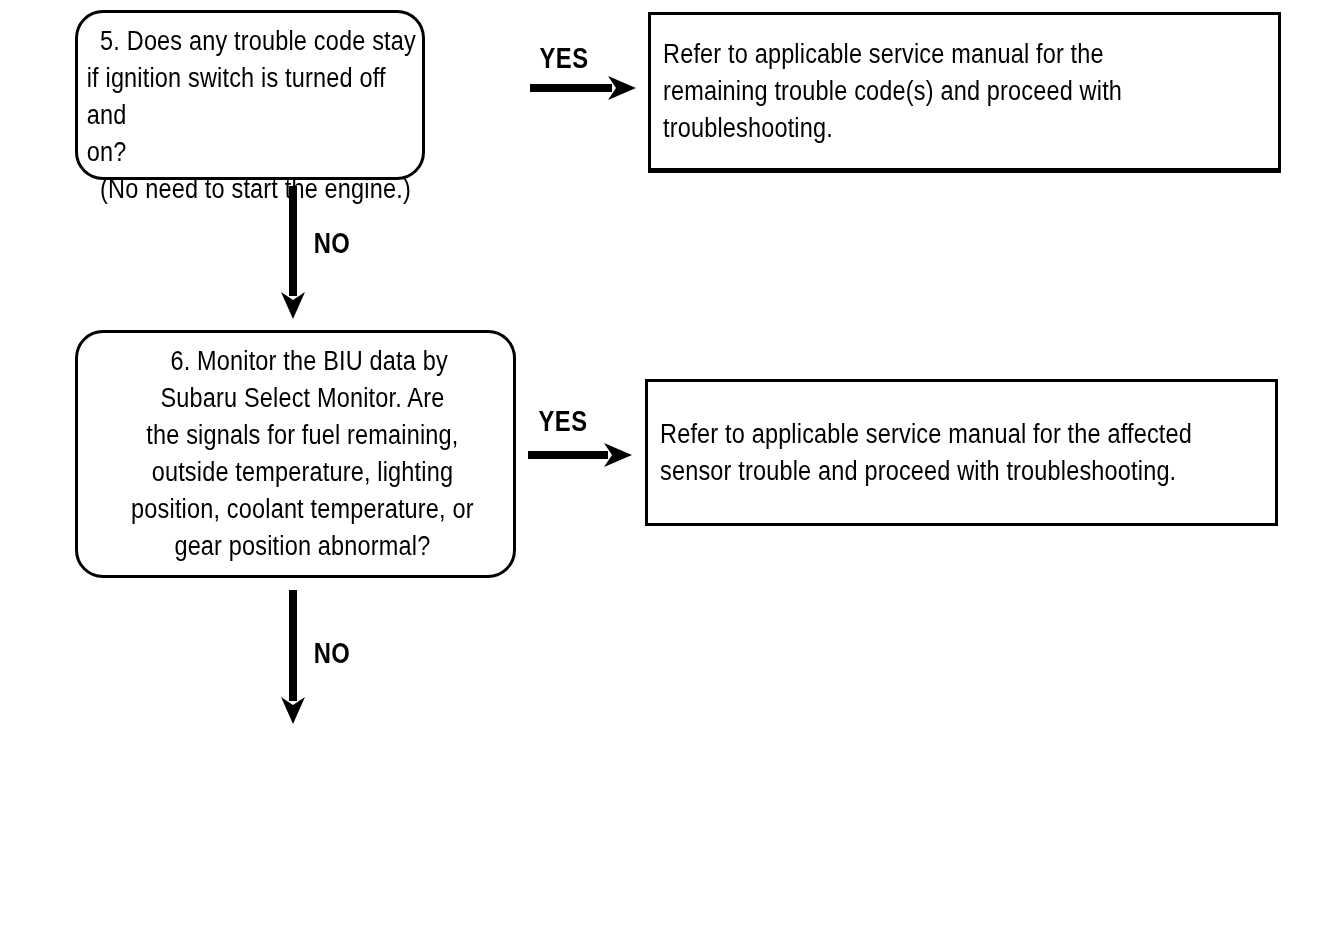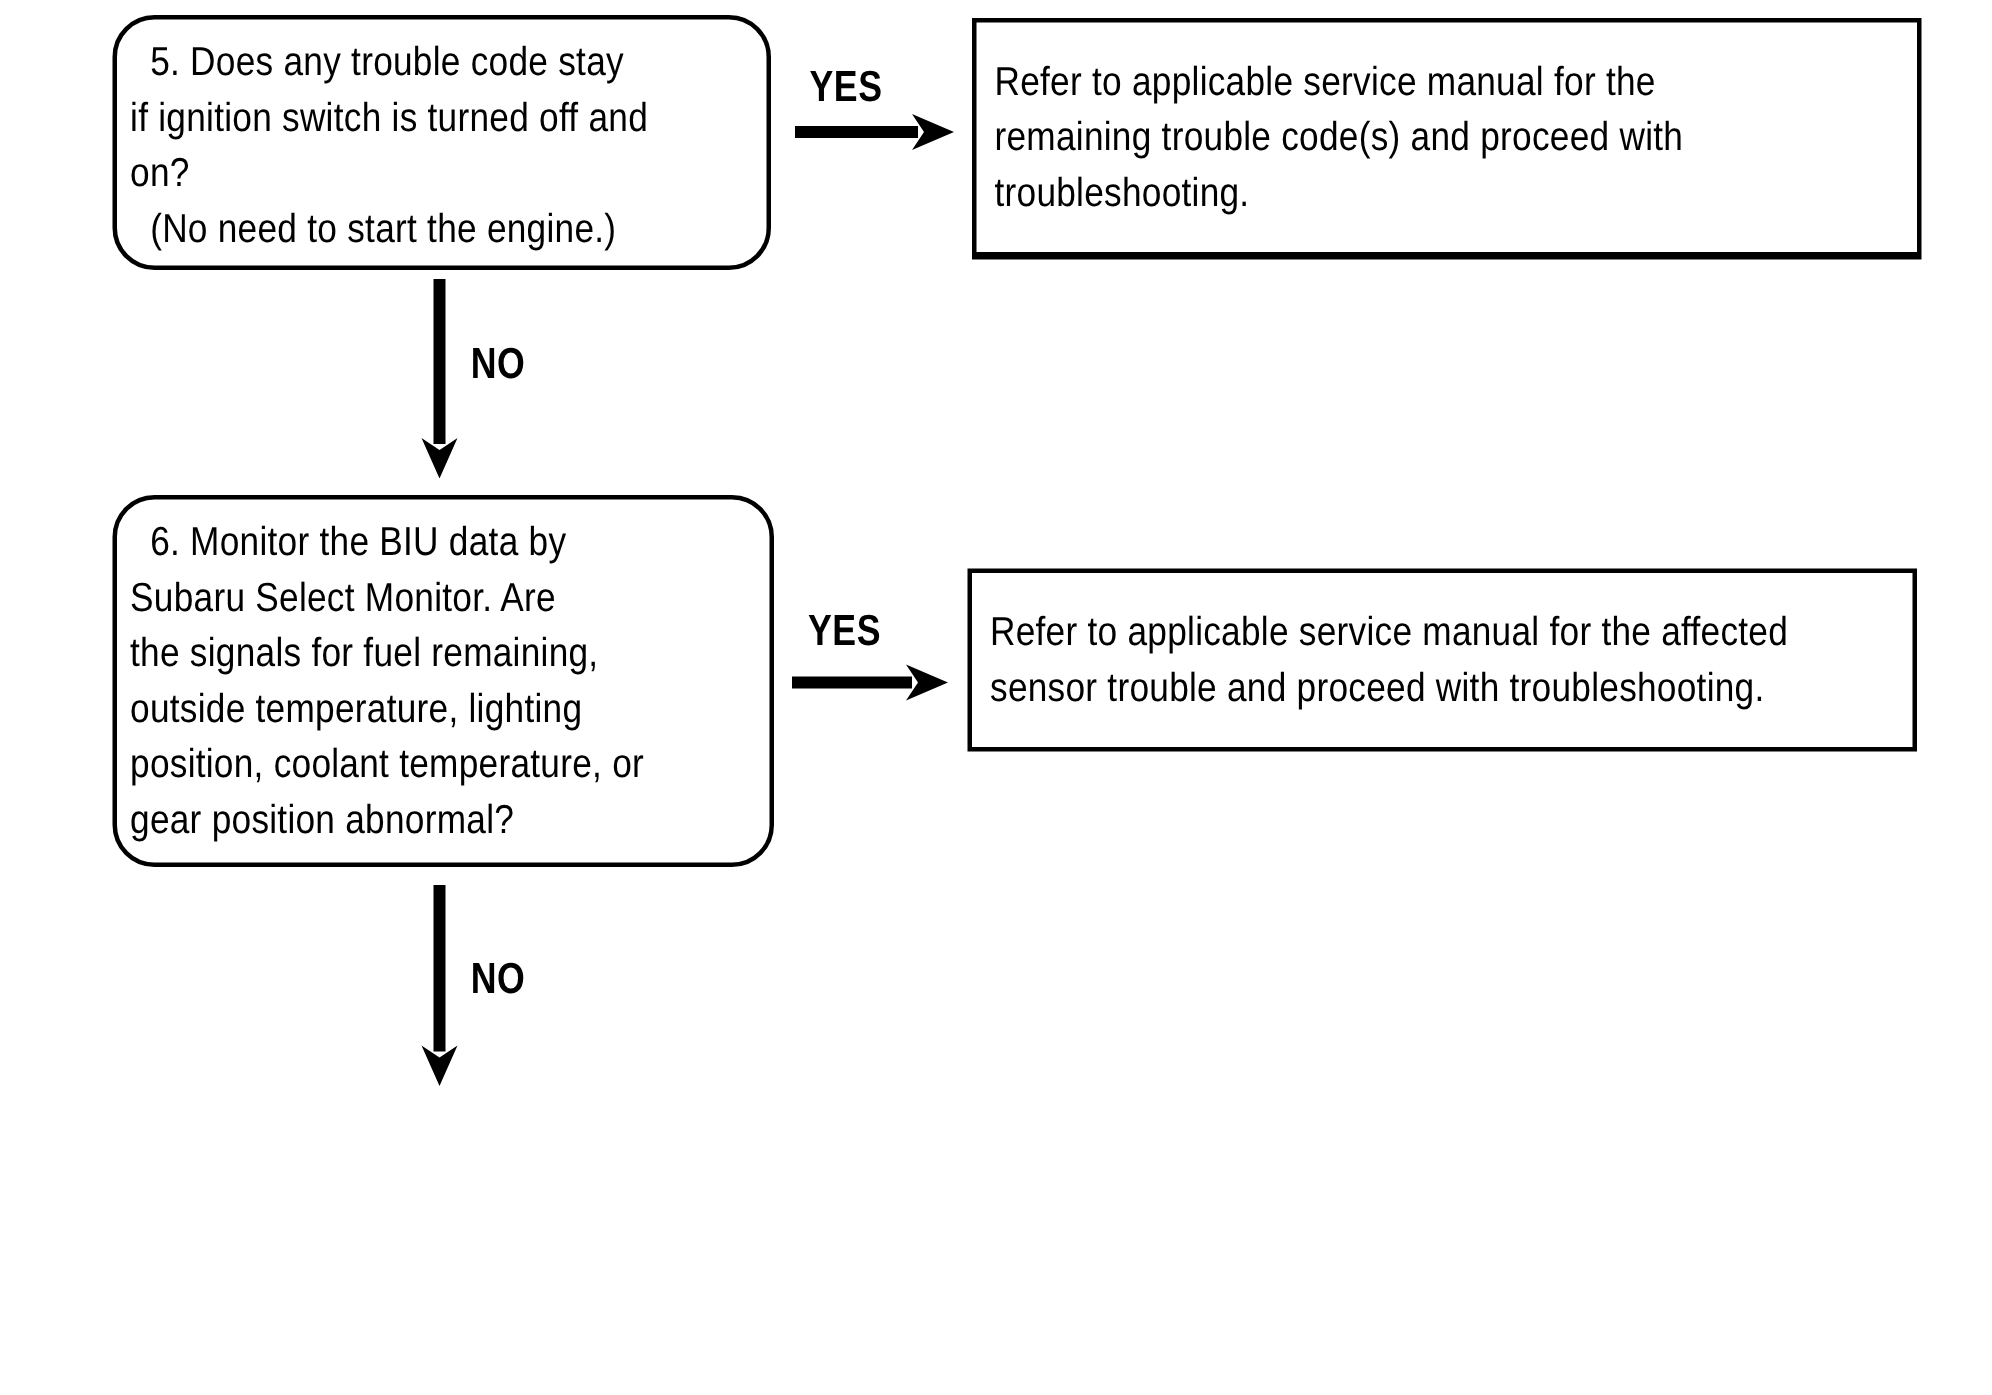--- a/index.html
+++ b/index.html
@@ -56,21 +56,21 @@
   }
   .arrow {
     position: absolute;
   }
 </style>
 </head>
 <body>
 
 <div id="stage">
 
-  <div class="node rounded" style="left:75px; top:10px; width:439px; height:170px;">
+  <div class="node rounded" style="left:75px; top:10px; width:350px; height:170px;">
     <div class="txt pad-q">  5. Does any trouble code stay
 if ignition switch is turned off and
 on?
   (No need to start the engine.)</div>
   </div>
 
   <div class="flow-label" style="left:528px; top:44px; width:72px;">YES</div>
   <svg class="arrow" style="left:528px; top:74px;" width="108" height="28" viewBox="0 0 108 28">
     <line x1="2" y1="14" x2="84" y2="14" stroke="#000000" stroke-width="8"></line>
     <polygon points="80,2 108,14 80,26 88,14" fill="#000000"></polygon>
@@ -81,36 +81,36 @@
 remaining trouble code(s) and proceed with
 troubleshooting.</div>
   </div>
 
   <svg class="arrow" style="left:279px; top:186px;" width="28" height="133" viewBox="0 0 28 133">
     <line x1="14" y1="0" x2="14" y2="110" stroke="#000000" stroke-width="8"></line>
     <polygon points="2,106 14,133 26,106 14,114" fill="#000000"></polygon>
   </svg>
   <div class="flow-label" style="left:302px; top:229px; width:60px;">NO</div>
 
-  <div class="node rounded" style="left:75px; top:330px; width:441px; height:248px;">
+  <div class="node rounded" style="left:75px; top:330px; width:441px; height:248px;text-align:center;">
     <div class="txt pad-q">  6. Monitor the BIU data by
 Subaru Select Monitor. Are
 the signals for fuel remaining,
 outside temperature, lighting
 position, coolant temperature, or
 gear position abnormal?</div>
   </div>
 
   <div class="flow-label" style="left:527px; top:407px; width:72px;">YES</div>
   <svg class="arrow" style="left:527px; top:441px;" width="105" height="28" viewBox="0 0 105 28">
     <line x1="1" y1="14" x2="81" y2="14" stroke="#000000" stroke-width="8"></line>
     <polygon points="77,2 105,14 77,26 85,14" fill="#000000"></polygon>
   </svg>
 
-  <div class="node vcenter" style="left:645px; top:379px; width:633px; height:122px; padding-left:12px;">
+  <div class="node vcenter" style="left:645px; top:379px; width:633px; height:147px; padding-left:12px;">
     <div class="txt">Refer to applicable service manual for the affected
 sensor trouble and proceed with troubleshooting.</div>
   </div>
 
   <svg class="arrow" style="left:279px; top:588px;" width="28" height="136" viewBox="0 0 28 136">
     <line x1="14" y1="2" x2="14" y2="113" stroke="#000000" stroke-width="8"></line>
     <polygon points="2,109 14,136 26,109 14,117" fill="#000000"></polygon>
   </svg>
   <div class="flow-label" style="left:302px; top:639px; width:60px;">NO</div>
 

